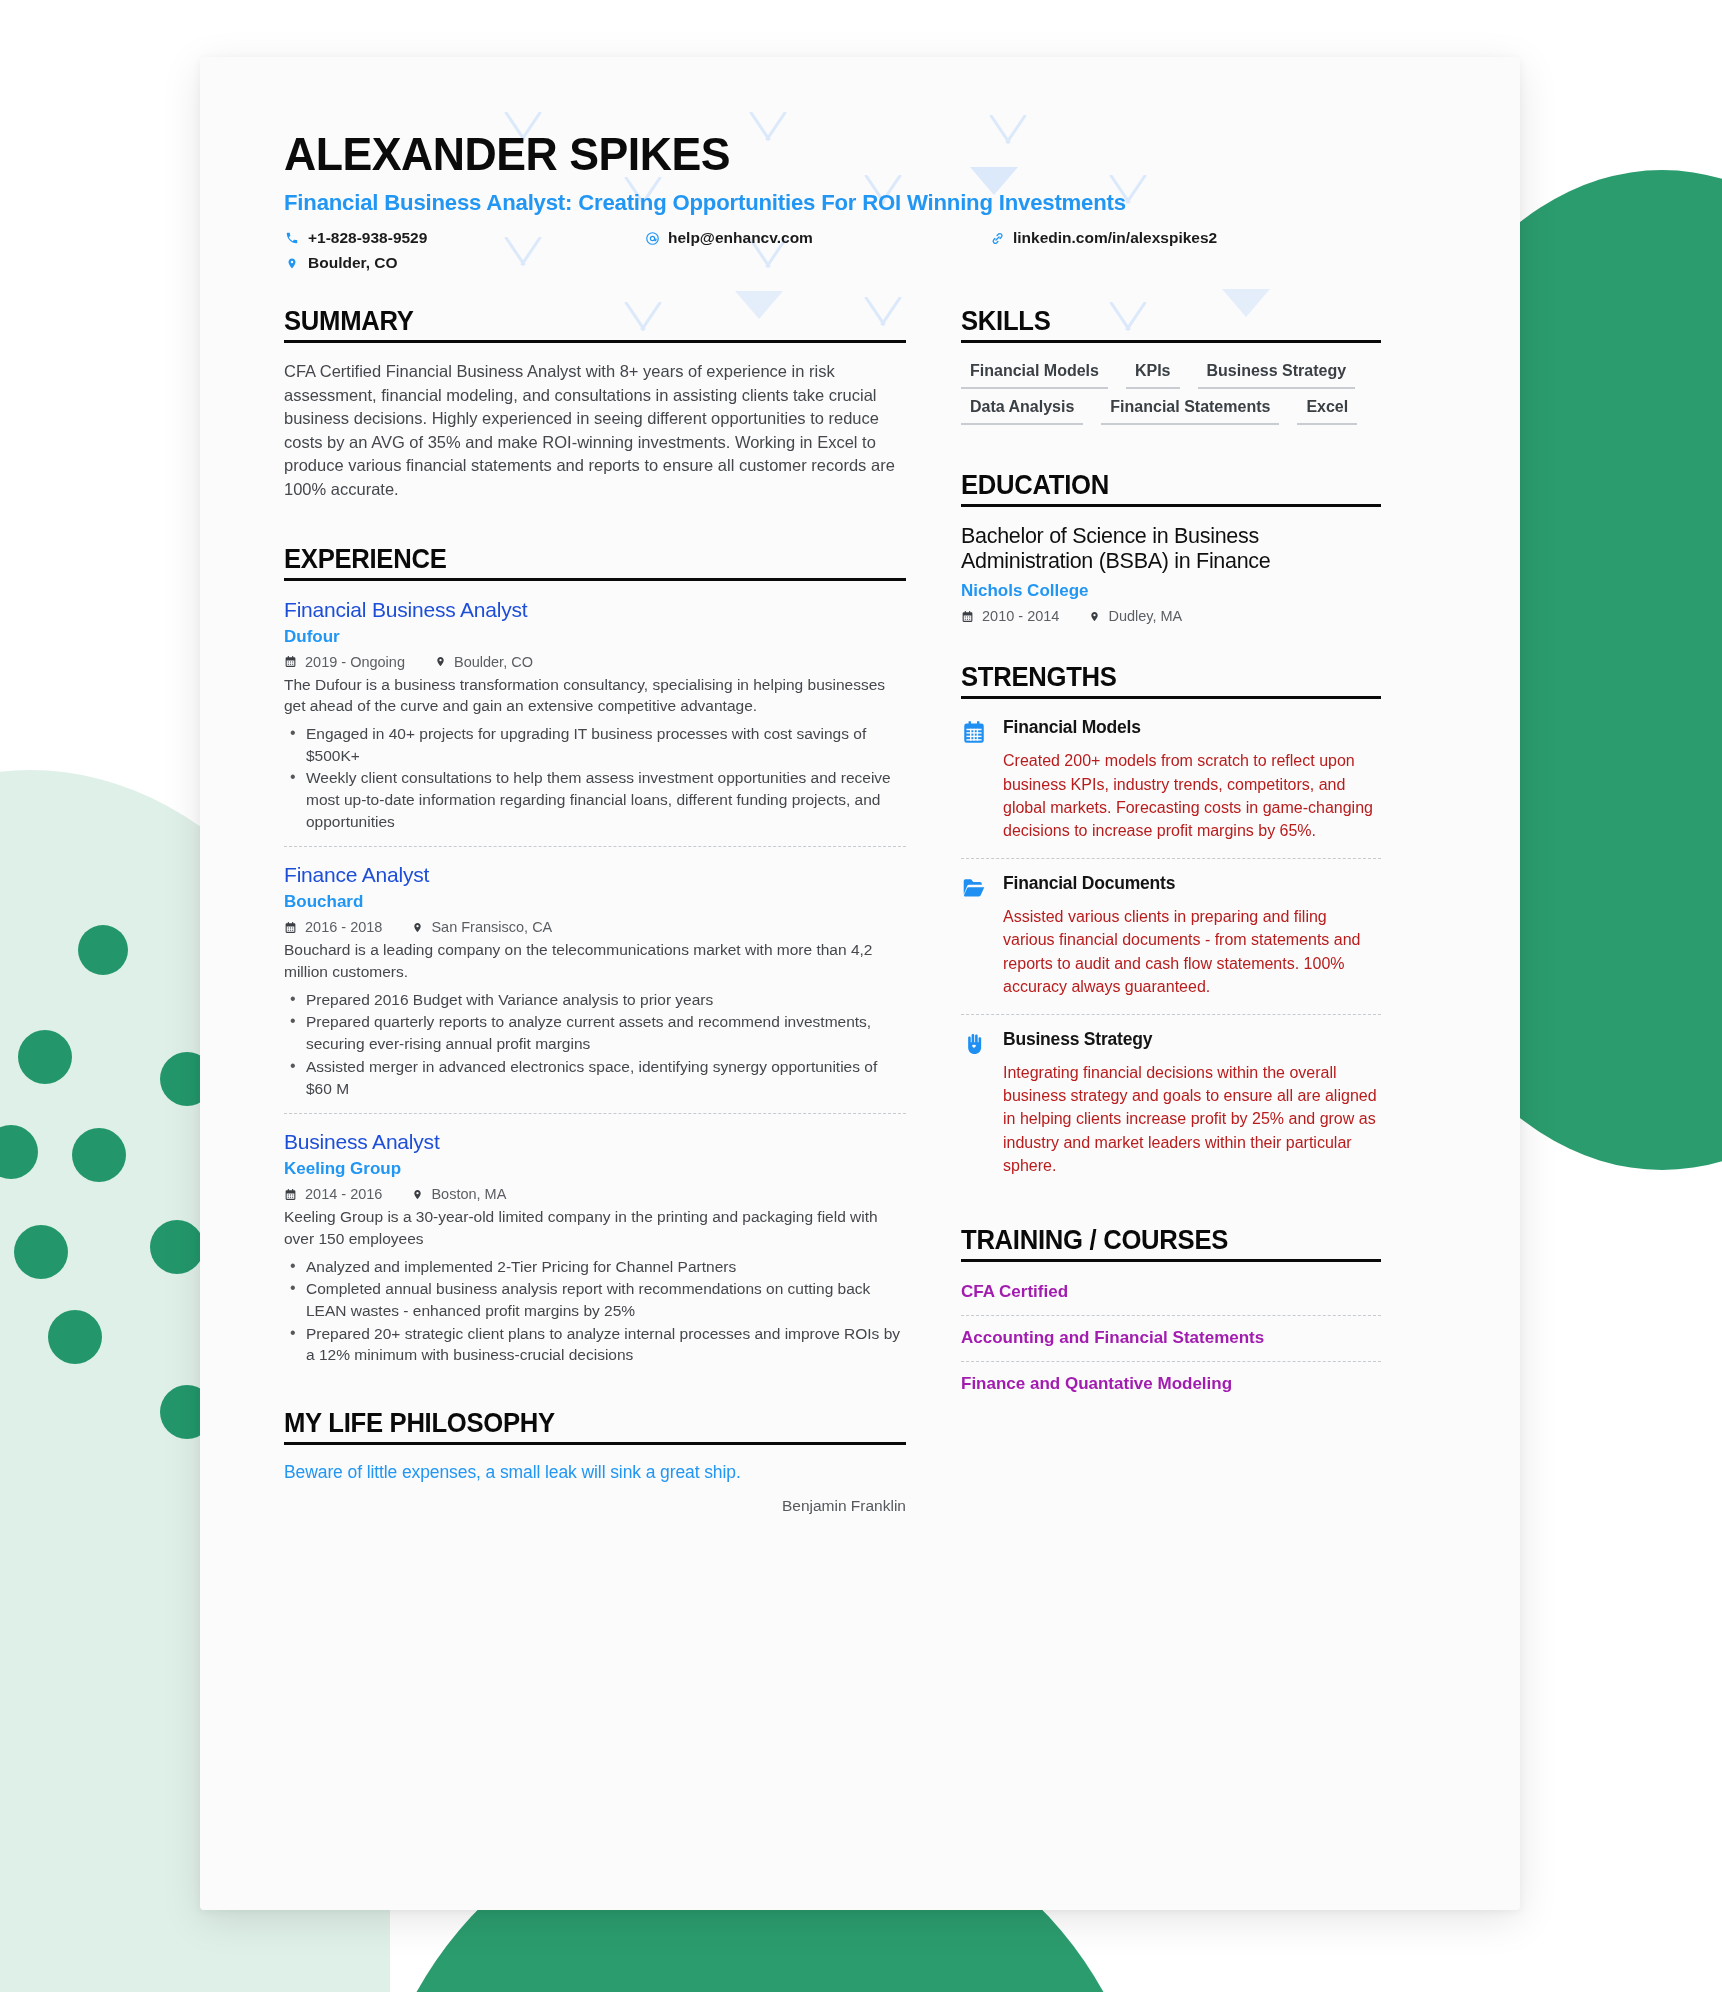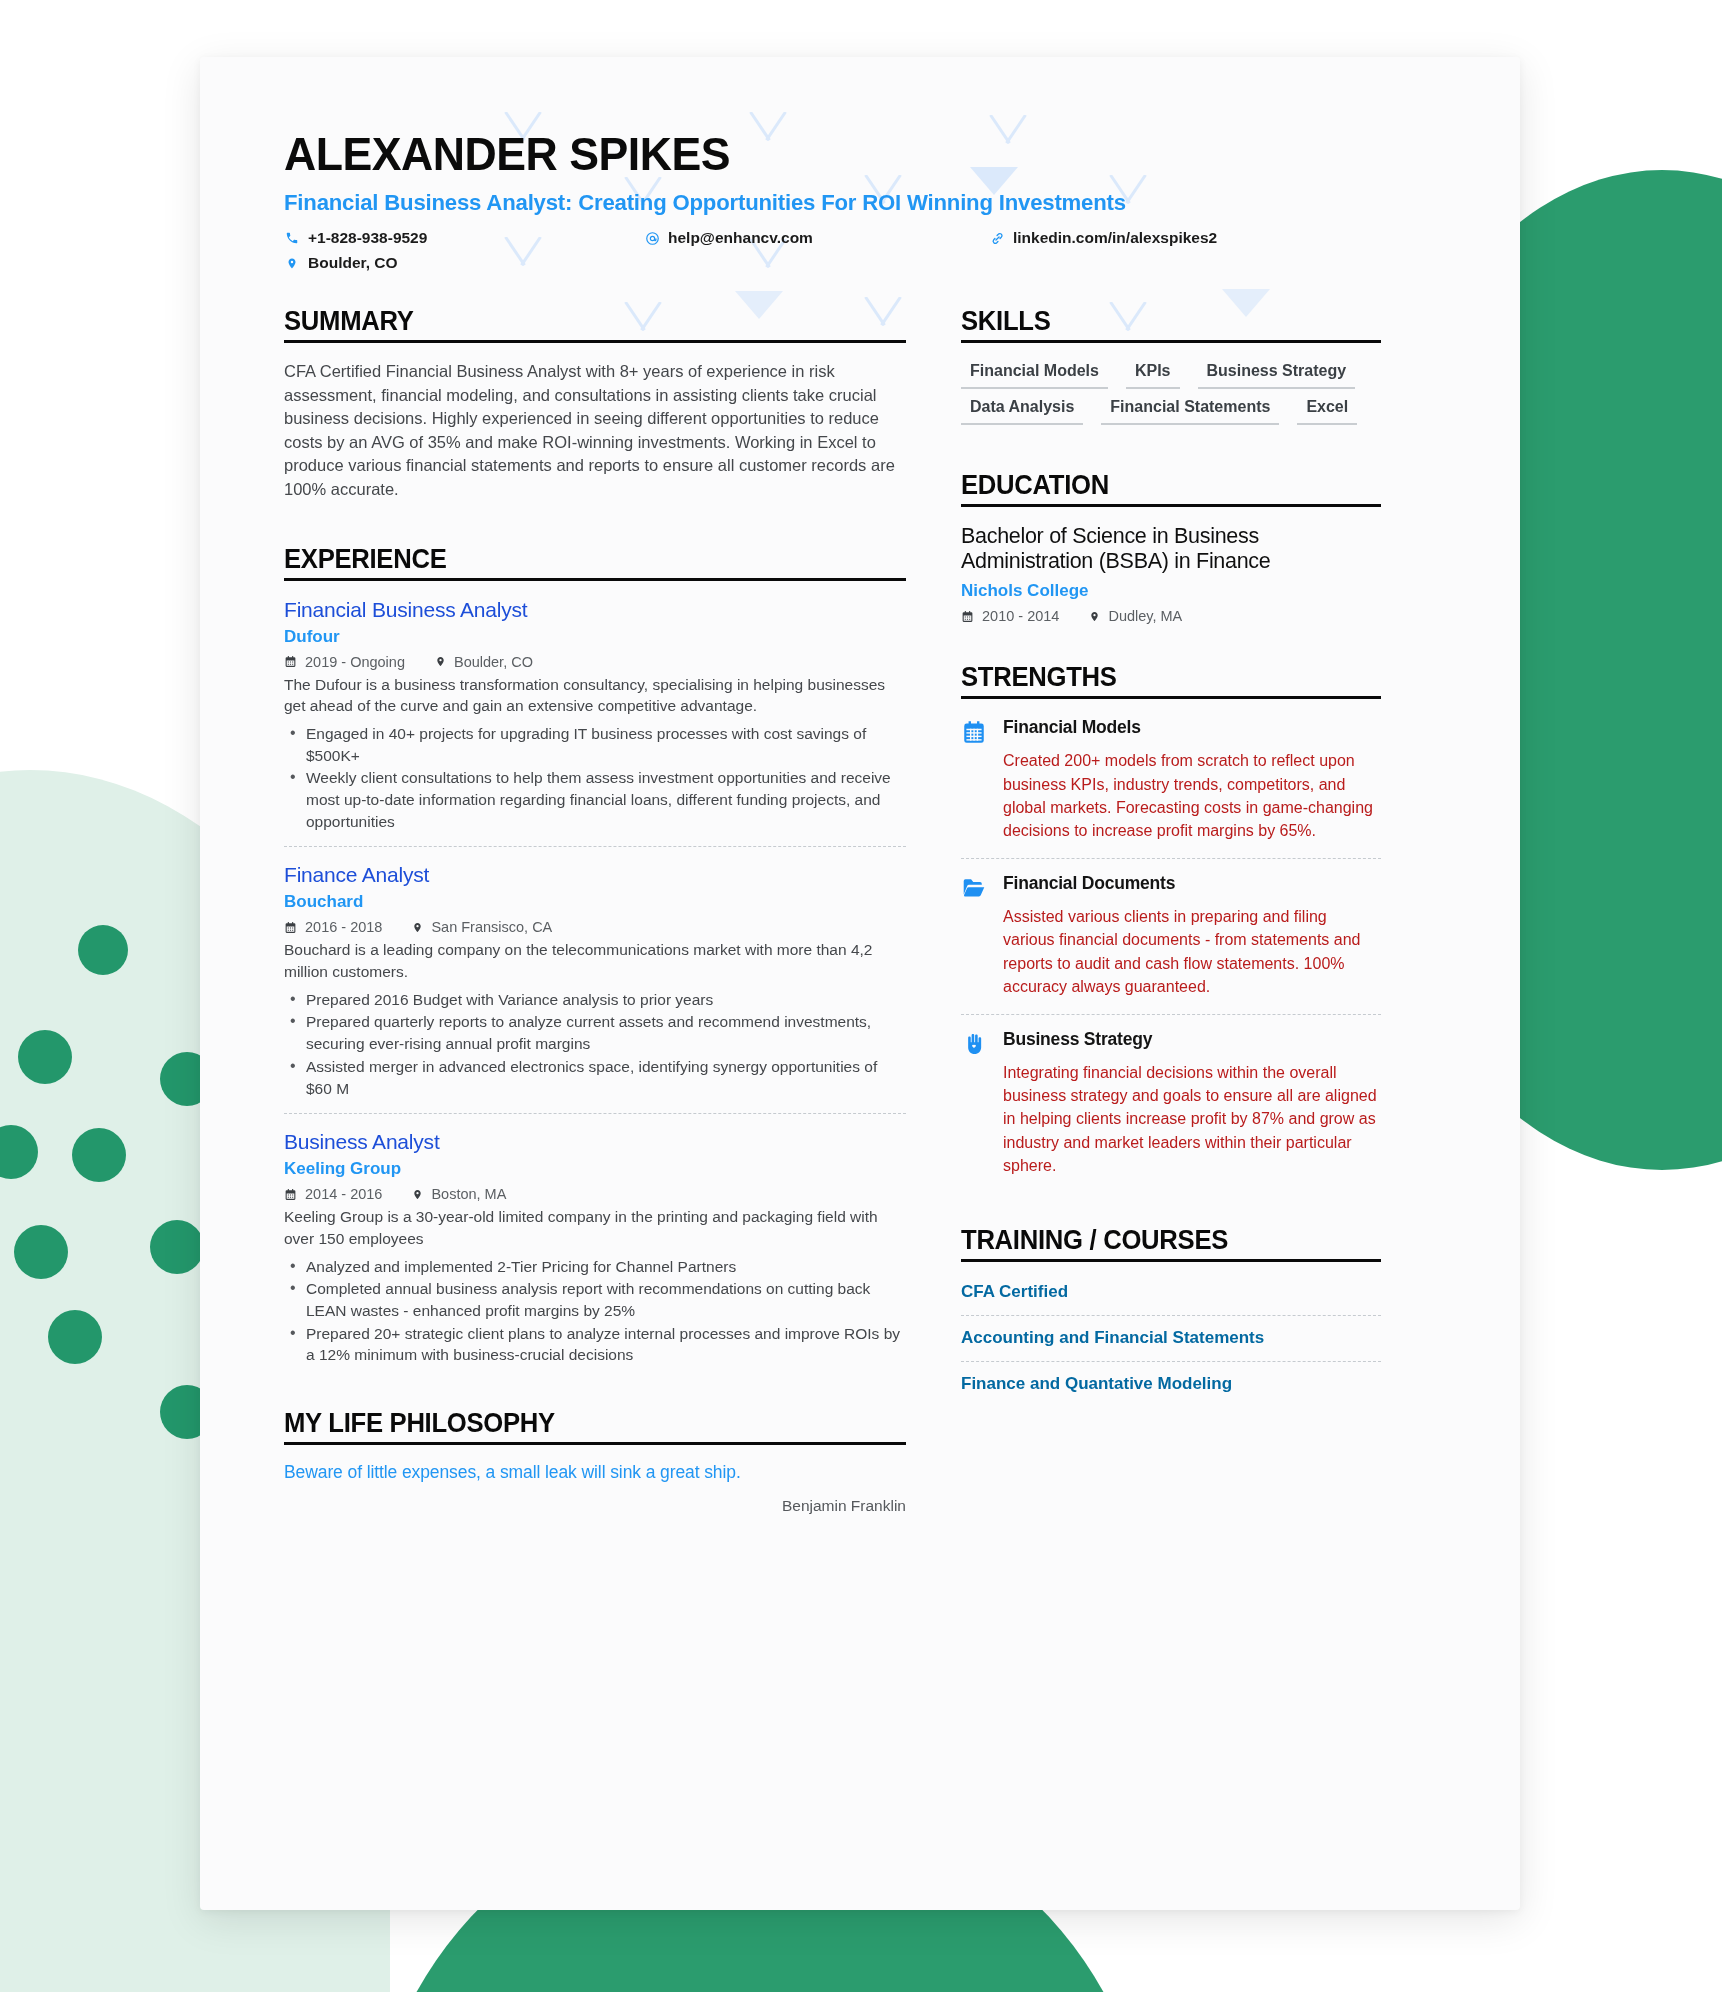--- a/index.html
+++ b/index.html
@@ -174,21 +174,21 @@
 
   .strength { display: flex; gap: 14px; padding: 14px 0 16px 0; }
   .strength + .strength { border-top: 1px dashed #c6cbd0; }
   .str-icon { flex: 0 0 28px; color: #1f90f2; padding-top: 2px; }
   .str-title { font-size: 17.5px; font-weight: 700; color: #141414; letter-spacing: -0.2px; }
   .str-body { margin-top: 11px; font-size: 16px; line-height: 1.45; color: #b91c1c; }
 
   .course {
     font-size: 17px;
     font-weight: 700;
-    color: #0369a1;
+    color: #a21caf;
     padding: 12px 0 13px 0;
   }
   .course + .course { border-top: 1px dashed #c6cbd0; }
   .course:first-child { padding-top: 6px; }
 
   .block { margin-top: 32px; }
 </style>
 </head>
 <body>
 
@@ -454,21 +454,21 @@
 
           <div class="strength">
             <div class="str-icon">
               <svg width="26" height="26" viewBox="0 0 24 24" fill="currentColor">
                   <path d="M6.6 6.2c0-.7.5-1.2 1.2-1.2s1.2.5 1.2 1.2v4.2h.8V3.9c0-.7.5-1.2 1.2-1.2s1.2.5 1.2 1.2v6.5h.8V4.4c0-.7.5-1.2 1.2-1.2s1.2.5 1.2 1.2v6h.8V6.9c0-.7.5-1.2 1.2-1.2s1.2.5 1.2 1.2v8.3c0 3.4-2.7 6.1-6.1 6.1S6.6 18.6 6.6 15.2V6.2z"></path>
                   <path d="M12 15.6l-1.5-1.4a.95.95 0 0 1 1.35-1.33L12 13l.15-.13a.95.95 0 0 1 1.35 1.33L12 15.6z" fill="#fbfbfc"></path>
                 </svg>
             </div>
             <div style="flex:1;">
               <div class="str-title">Business Strategy</div>
-              <div class="str-body">Integrating financial decisions within the overall business strategy and goals to ensure all are aligned in helping clients increase profit by 87% and grow as industry and market leaders within their particular sphere.</div>
+              <div class="str-body">Integrating financial decisions within the overall business strategy and goals to ensure all are aligned in helping clients increase profit by 25% and grow as industry and market leaders within their particular sphere.</div>
             </div>
           </div>
         </section>
 
         <section class="block" style="margin-top:32px;">
           <div class="sec-title">TRAINING / COURSES</div>
           <div class="sec-rule" style="margin-bottom:8px;"></div>
           <div class="course">CFA Certified</div>
           <div class="course">Accounting and Financial Statements</div>
           <div class="course">Finance and Quantative Modeling</div>

